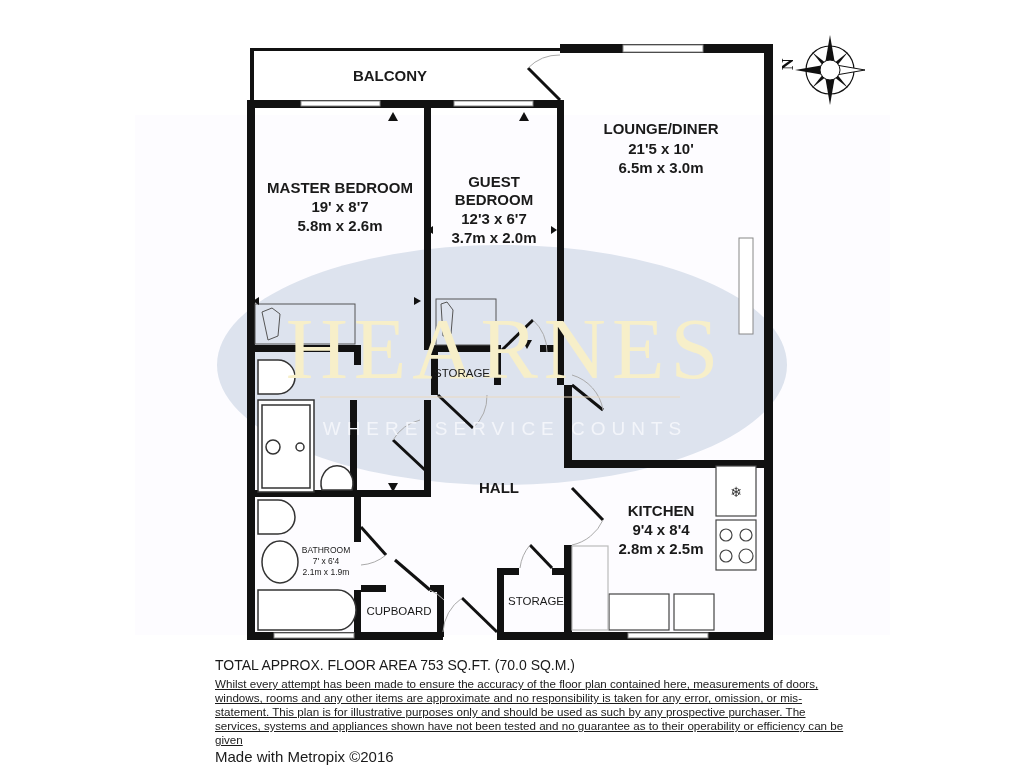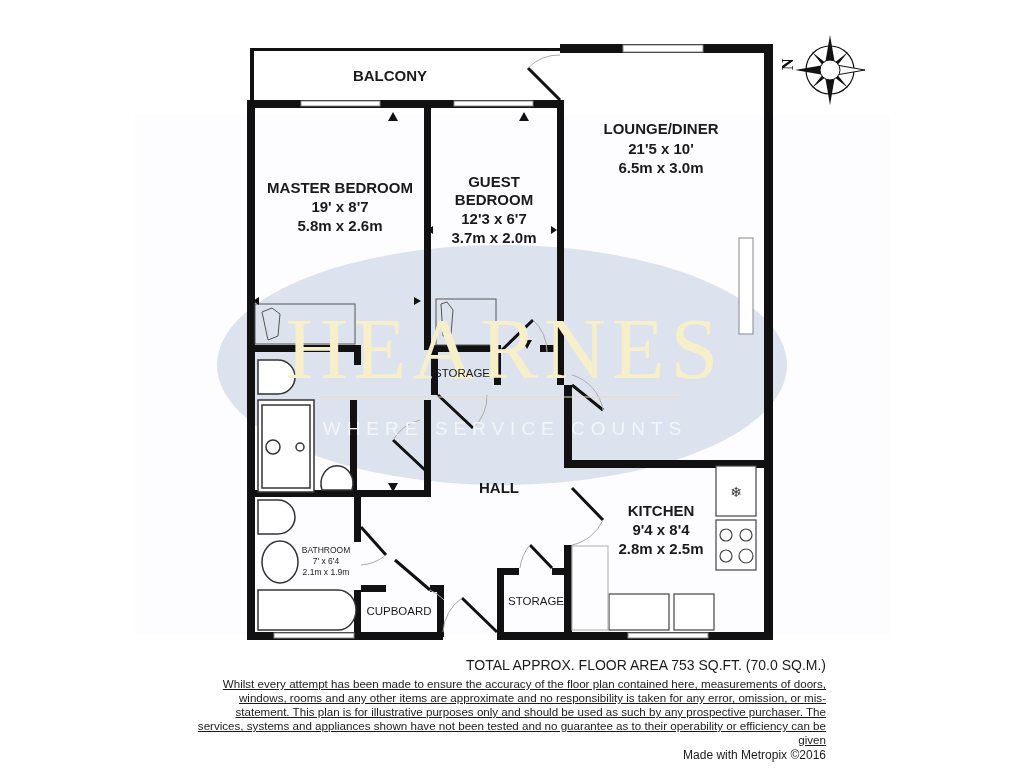--- a/index.html
+++ b/index.html
@@ -2,24 +2,24 @@
 <html><head>
   <meta charset="utf-8">
   <style>
     html, body { margin: 0; padding: 0; background: #ffffff; }
     body { width: 1024px; height: 768px; position: relative; overflow: hidden; font-family: "Liberation Sans", sans-serif; }
     #plan { position: absolute; left: 0; top: 0; width: 1024px; height: 768px; }
     .room-label { font-family: "Liberation Sans", sans-serif; font-weight: bold; fill: #1a1a1a; text-anchor: middle; }
     .small-label { font-family: "Liberation Sans", sans-serif; fill: #1a1a1a; text-anchor: middle; }
     .wm-title { font-family: "Liberation Serif", serif; fill: #f7efc9; text-anchor: middle; letter-spacing: 6px; }
     .wm-sub { font-family: "Liberation Sans", sans-serif; fill: #f3f5fa; text-anchor: middle; letter-spacing: 6px; }
-    .footer { position: absolute; left: 196px; width: 630px; text-align: right; color: #1a1a1a; font-family: "Liberation Sans", sans-serif; }
+    .footer { position: absolute; left: 215px; width: 630px; text-align: left; color: #1a1a1a; font-family: "Liberation Sans", sans-serif; }
     .footer-total { top: 657px; font-size: 14px; }
     .footer-disclaimer { top: 677px; font-size: 11.6px; line-height: 14px; text-decoration: underline; }
-    .footer-credit { top: 748px; font-size: 12px; }
+    .footer-credit { top: 748px; font-size: 15px; }
   </style>
 </head>
 <body>
 
 <svg id="plan" viewBox="0 0 1024 768" xmlns="http://www.w3.org/2000/svg">
 
   <rect x="135" y="115" width="755" height="520" fill="#fdfcff"></rect>
 
   <ellipse cx="502" cy="365" rx="285" ry="120" fill="#dde3ee"></ellipse>
 

